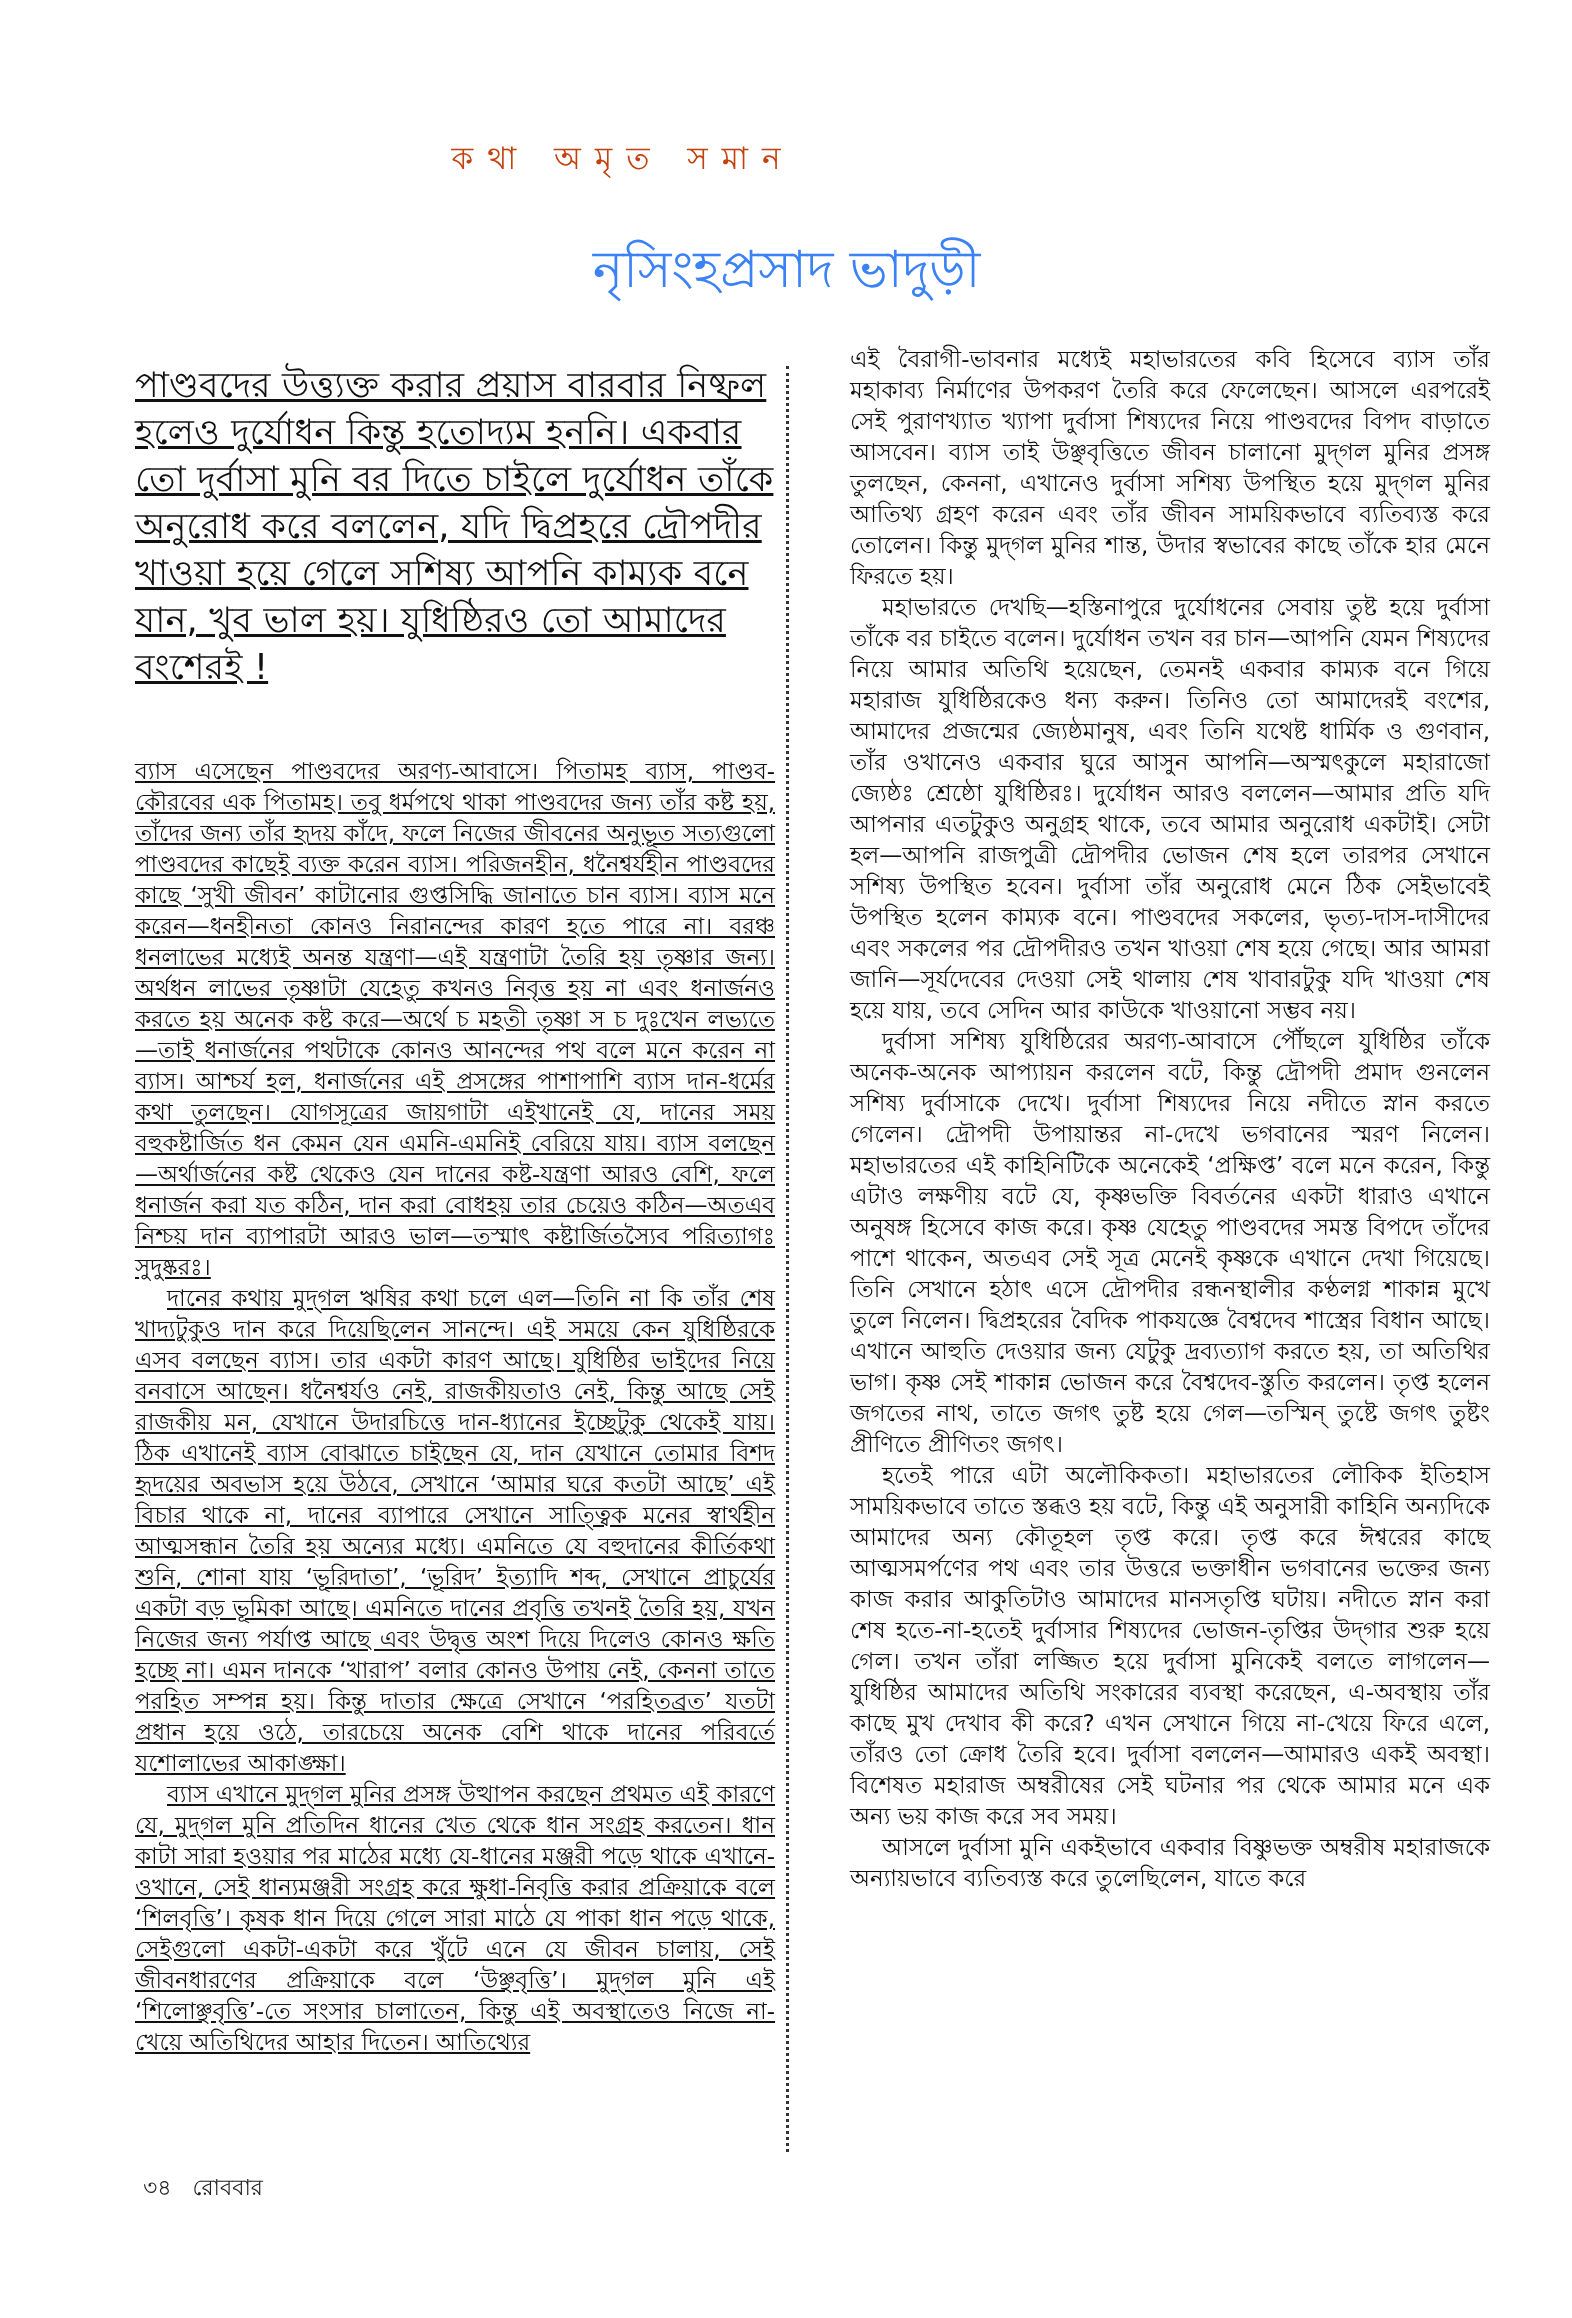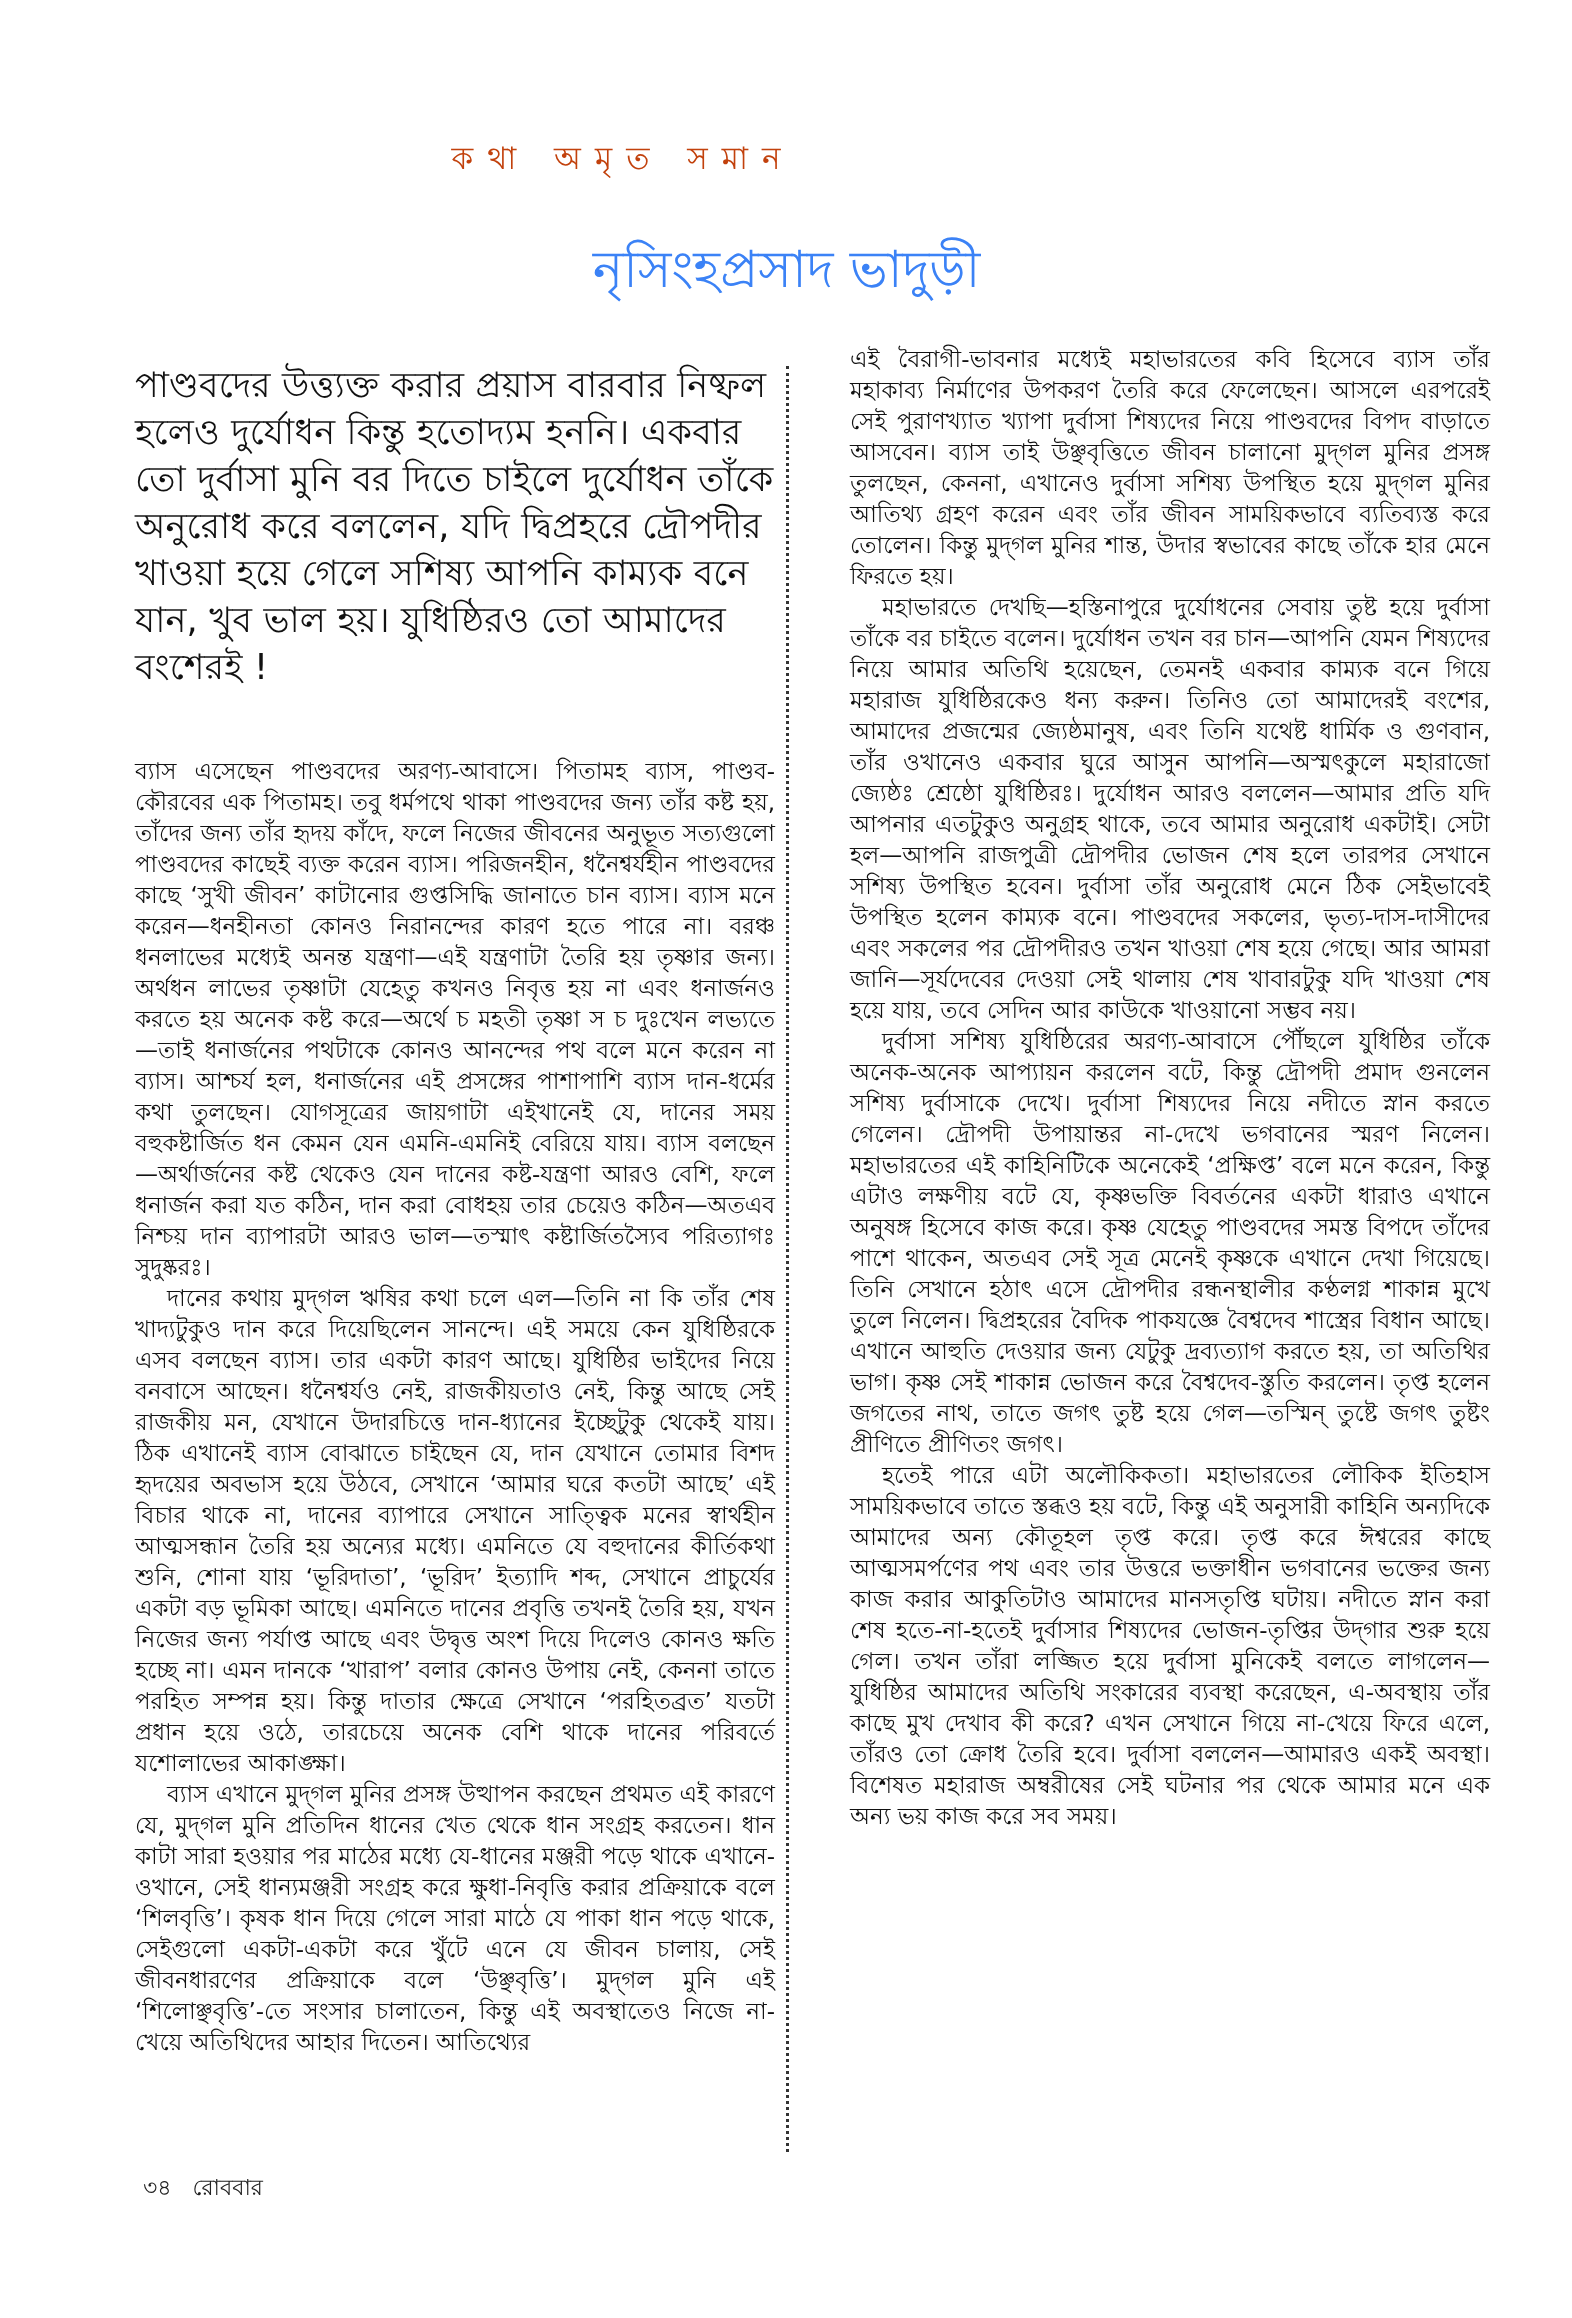--- a/index.html
+++ b/index.html
@@ -15,21 +15,21 @@
   }
   .author {
     position: absolute; left: 0; width: 1573px; top: 231px;
     text-align: center; font-size: 51px; line-height: 77px; color: #3b82f6;
   }
   .col {
     position: absolute; top: 362px; width: 640px;
     font-size: 23px; line-height: 31px; text-align: justify;
     text-align-last: left;
   }
-  .col-left { left: 135px; }
+  .col-left { left: 135px; text-decoration: underline; }
   .col-right { left: 802px; top: 344px; margin-left: 48px; }
   .pullquote {
     font-size: 35px; line-height: 47px; margin: 0 0 65px 0;
     text-align: left; letter-spacing: 0.2px;
   }
   .para { margin: 0; }
   .para.indent { text-indent: 32px; }
   .divider {
     position: absolute; left: 786px; top: 366px; height: 1786px; width: 0;
     border-left: 3.8px dotted #333333;
@@ -53,19 +53,20 @@
   <p class="para indent">ব্যাস এখানে মুদ্‌গল মুনির প্রসঙ্গ উত্থাপন করছেন প্রথমত এই কারণে যে, মুদ্‌গল মুনি প্রতিদিন ধানের খেত থেকে ধান সংগ্রহ করতেন। ধান কাটা সারা হওয়ার পর মাঠের মধ্যে যে-ধানের মঞ্জরী পড়ে থাকে এখানে-ওখানে, সেই ধান্যমঞ্জরী সংগ্রহ করে ক্ষুধা-নিবৃত্তি করার প্রক্রিয়াকে বলে ‘শিলবৃত্তি’। কৃষক ধান দিয়ে গেলে সারা মাঠে যে পাকা ধান পড়ে থাকে, সেইগুলো একটা-একটা করে খুঁটে এনে যে জীবন চালায়, সেই জীবনধারণের প্রক্রিয়াকে বলে ‘উঞ্ছবৃত্তি’। মুদ্‌গল মুনি এই ‘শিলোঞ্ছবৃত্তি’-তে সংসার চালাতেন, কিন্তু এই অবস্থাতেও নিজে না-খেয়ে অতিথিদের আহার দিতেন। আতিথ্যের</p>
 </div>
 
 <div class="divider"></div>
 
 <div class="col col-right">
   <p class="para">এই বৈরাগী-ভাবনার মধ্যেই মহাভারতের কবি হিসেবে ব্যাস তাঁর মহাকাব্য নির্মাণের উপকরণ তৈরি করে ফেলেছেন। আসলে এরপরেই সেই পুরাণখ্যাত খ্যাপা দুর্বাসা শিষ্যদের নিয়ে পাণ্ডবদের বিপদ বাড়াতে আসবেন। ব্যাস তাই উঞ্ছবৃত্তিতে জীবন চালানো মুদ্‌গল মুনির প্রসঙ্গ তুলছেন, কেননা, এখানেও দুর্বাসা সশিষ্য উপস্থিত হয়ে মুদ্‌গল মুনির আতিথ্য গ্রহণ করেন এবং তাঁর জীবন সাময়িকভাবে ব্যতিব্যস্ত করে তোলেন। কিন্তু মুদ্‌গল মুনির শান্ত, উদার স্বভাবের কাছে তাঁকে হার মেনে ফিরতে হয়।</p>
   <p class="para indent">মহাভারতে দেখছি—হস্তিনাপুরে দুর্যোধনের সেবায় তুষ্ট হয়ে দুর্বাসা তাঁকে বর চাইতে বলেন। দুর্যোধন তখন বর চান—আপনি যেমন শিষ্যদের নিয়ে আমার অতিথি হয়েছেন, তেমনই একবার কাম্যক বনে গিয়ে মহারাজ যুধিষ্ঠিরকেও ধন্য করুন। তিনিও তো আমাদেরই বংশের, আমাদের প্রজন্মের জ্যেষ্ঠমানুষ, এবং তিনি যথেষ্ট ধার্মিক ও গুণবান, তাঁর ওখানেও একবার ঘুরে আসুন আপনি—অস্মৎকুলে মহারাজো জ্যেষ্ঠঃ শ্রেষ্ঠো যুধিষ্ঠিরঃ। দুর্যোধন আরও বললেন—আমার প্রতি যদি আপনার এতটুকুও অনুগ্রহ থাকে, তবে আমার অনুরোধ একটাই। সেটা হল—আপনি রাজপুত্রী দ্রৌপদীর ভোজন শেষ হলে তারপর সেখানে সশিষ্য উপস্থিত হবেন। দুর্বাসা তাঁর অনুরোধ মেনে ঠিক সেইভাবেই উপস্থিত হলেন কাম্যক বনে। পাণ্ডবদের সকলের, ভৃত্য-দাস-দাসীদের এবং সকলের পর দ্রৌপদীরও তখন খাওয়া শেষ হয়ে গেছে। আর আমরা জানি—সূর্যদেবের দেওয়া সেই থালায় শেষ খাবারটুকু যদি খাওয়া শেষ হয়ে যায়, তবে সেদিন আর কাউকে খাওয়ানো সম্ভব নয়।</p>
   <p class="para indent">দুর্বাসা সশিষ্য যুধিষ্ঠিরের অরণ্য-আবাসে পৌঁছলে যুধিষ্ঠির তাঁকে অনেক-অনেক আপ্যায়ন করলেন বটে, কিন্তু দ্রৌপদী প্রমাদ গুনলেন সশিষ্য দুর্বাসাকে দেখে। দুর্বাসা শিষ্যদের নিয়ে নদীতে স্নান করতে গেলেন। দ্রৌপদী উপায়ান্তর না-দেখে ভগবানের স্মরণ নিলেন। মহাভারতের এই কাহিনিটিকে অনেকেই ‘প্রক্ষিপ্ত’ বলে মনে করেন, কিন্তু এটাও লক্ষণীয় বটে যে, কৃষ্ণভক্তি বিবর্তনের একটা ধারাও এখানে অনুষঙ্গ হিসেবে কাজ করে। কৃষ্ণ যেহেতু পাণ্ডবদের সমস্ত বিপদে তাঁদের পাশে থাকেন, অতএব সেই সূত্র মেনেই কৃষ্ণকে এখানে দেখা গিয়েছে। তিনি সেখানে হঠাৎ এসে দ্রৌপদীর রন্ধনস্থালীর কণ্ঠলগ্ন শাকান্ন মুখে তুলে নিলেন। দ্বিপ্রহরের বৈদিক পাকযজ্ঞে বৈশ্বদেব শাস্ত্রের বিধান আছে। এখানে আহুতি দেওয়ার জন্য যেটুকু দ্রব্যত্যাগ করতে হয়, তা অতিথির ভাগ। কৃষ্ণ সেই শাকান্ন ভোজন করে বৈশ্বদেব-স্তুতি করলেন। তৃপ্ত হলেন জগতের নাথ, তাতে জগৎ তুষ্ট হয়ে গেল—তস্মিন্ তুষ্টে জগৎ তুষ্টং প্রীণিতে প্রীণিতং জগৎ।</p>
   <p class="para indent">হতেই পারে এটা অলৌকিকতা। মহাভারতের লৌকিক ইতিহাস সাময়িকভাবে তাতে স্তব্ধও হয় বটে, কিন্তু এই অনুসারী কাহিনি অন্যদিকে আমাদের অন্য কৌতূহল তৃপ্ত করে। তৃপ্ত করে ঈশ্বরের কাছে আত্মসমর্পণের পথ এবং তার উত্তরে ভক্তাধীন ভগবানের ভক্তের জন্য কাজ করার আকুতিটাও আমাদের মানসতৃপ্তি ঘটায়। নদীতে স্নান করা শেষ হতে-না-হতেই দুর্বাসার শিষ্যদের ভোজন-তৃপ্তির উদ্‌গার শুরু হয়ে গেল। তখন তাঁরা লজ্জিত হয়ে দুর্বাসা মুনিকেই বলতে লাগলেন—যুধিষ্ঠির আমাদের অতিথি সংকারের ব্যবস্থা করেছেন, এ-অবস্থায় তাঁর কাছে মুখ দেখাব কী করে? এখন সেখানে গিয়ে না-খেয়ে ফিরে এলে, তাঁরও তো ক্রোধ তৈরি হবে। দুর্বাসা বললেন—আমারও একই অবস্থা। বিশেষত মহারাজ অম্বরীষের সেই ঘটনার পর থেকে আমার মনে এক অন্য ভয় কাজ করে সব সময়।</p>
+  <p class="para indent">আসলে দুর্বাসা মুনি একইভাবে একবার বিষ্ণুভক্ত অম্বরীষ মহারাজকে অন্যায়ভাবে ব্যতিব্যস্ত করে তুলেছিলেন, যাতে করে</p>
 </div>
 
 <div class="footer">
   <span>৩৪</span>
   <span>রোববার</span>
 </div>
 
 
 </body></html>

